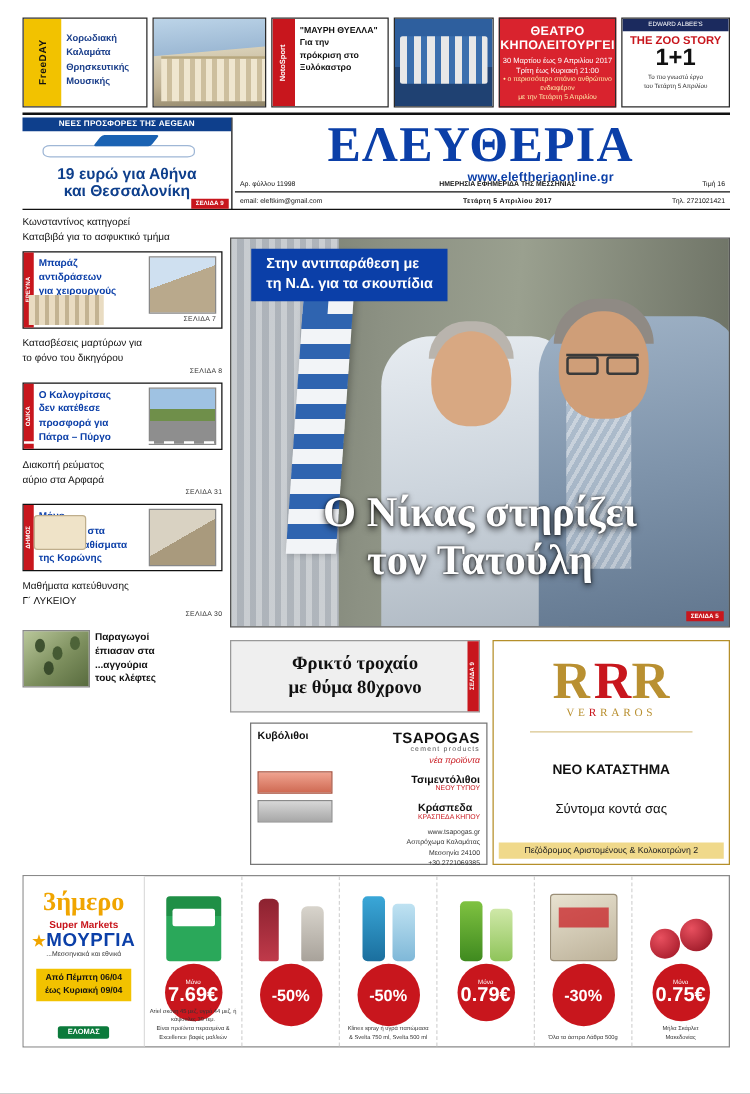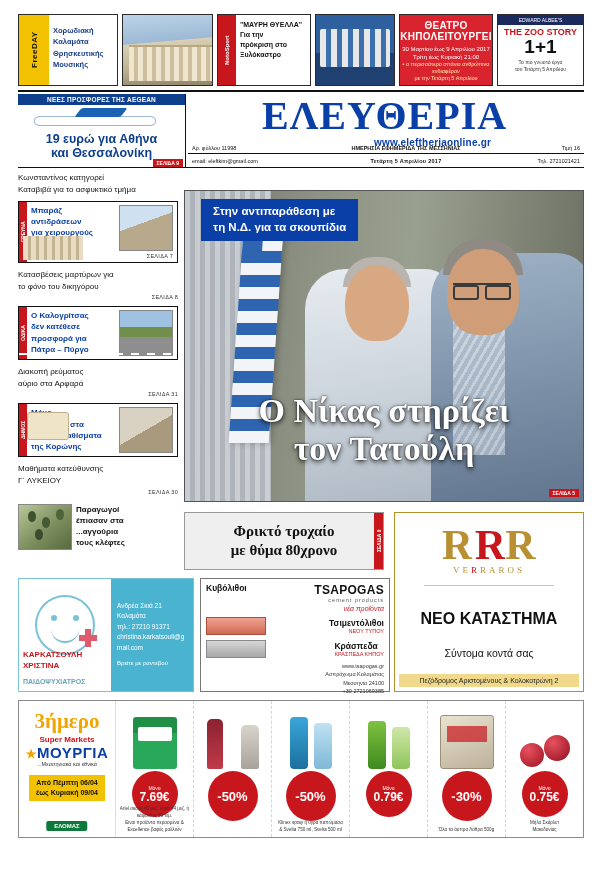--- a/index.html
+++ b/index.html
@@ -345,21 +345,21 @@
     font-size:42px;color:#b99031;font-weight:bold;letter-spacing:2px;margin-top:8px;
   }
   .rr-logo .flip{ display:inline-block; transform:scaleX(-1); }
   .rr-logo .mid{ color:#c8161d; }
   .rr-sub{
     font-size:9px;color:#b99031;letter-spacing:3px;margin-top:-4px;
     font-family:"Liberation Serif", serif;
   }
   .rr-sub .red{ color:#c8161d; }
   .rr-line{ width:130px;height:1px;background:#d9c58d;margin:10px auto;}
-  .rr-t1{ font-size:16px;color:#111;font-weight:bold;margin-top:24px;}
+  .rr-t1{ font-size:11px;color:#111;font-weight:bold;margin-top:24px;}
   .rr-t2{ font-size:10.5px;color:#111;margin-top:19px;}
   .rr-foot{
     position:absolute;left:4px;right:4px;bottom:4px;
     background:#f0d98b;color:#222;font-size:7px;padding:3px 0;
   }
 
   
   .ad-kark{
     position:absolute;left:18px;top:578px;width:176px;height:114px;
     border:1px solid #7ac3d6;box-sizing:border-box;background:#fff;
@@ -485,21 +485,21 @@
   .p-apples:before{content:"";position:absolute;left:2px;bottom:0;width:24px;height:24px;border-radius:50%;background:radial-gradient(circle at 35% 30%,#e8505f,#9c1221);}
   .p-apples:after{content:"";position:absolute;right:2px;bottom:6px;width:26px;height:26px;border-radius:50%;background:radial-gradient(circle at 35% 30%,#e8505f,#8e0f1d);}
   .ba-badge{
     margin-top:2px;
     background:#c8161d;color:#fff;border-radius:50%;
     width:46px;height:46px;display:flex;flex-direction:column;
     align-items:center;justify-content:center;
     font-weight:bold;line-height:1;
   }
   .ba-badge .pre{ font-size:5px; font-weight:normal; }
-  .ba-badge .val{ font-size:12px; }
+  .ba-badge .val{ font-size:16px; }
   .ba-badge.pct .val{ font-size:13px; }
   .ba-badge.big{ width:50px;height:50px;justify-content:center;}
   .ba-desc2{
     position:absolute;left:0;right:0;bottom:3px;font-size:4.6px;color:#333;text-align:center;line-height:1.5;padding:0 3px;
   }
 </style>
 </head>
 <body>
 
 <div class="page">
@@ -687,36 +687,20 @@
     </div>
     <div class="rr-sub">
       <span>VE</span><span class="red">R</span><span>RAROS</span>
     </div>
     <div class="rr-line"></div>
     <div class="rr-t1">ΝΕΟ ΚΑΤΑΣΤΗΜΑ</div>
     <div class="rr-t2">Σύντομα κοντά σας</div>
     <div class="rr-foot">Πεζόδρομος Αριστομένους &amp; Κολοκοτρώνη 2</div>
   </div>
 
-  <div class="ad-kark">
-    <div class="kark-left">
-      <div class="kark-face"></div>
-      <div class="kark-cross"></div>
-      <div class="kark-name" style="white-space:pre-line">ΚΑΡΚΑΤΣΟΥΛΗ
-ΧΡΙΣΤΙΝΑ</div>
-      <div class="kark-role">ΠΑΙΔΟΨΥΧΙΑΤΡΟΣ</div>
-    </div>
-    <div class="kark-right">
-      <div style="white-space:pre-line">Ανδρέα Σκιά 21
-Καλαμάτα
-τηλ.: 27210 91371</div>
-      <div class="mail">christina.karkatsouli@gmail.com</div>
-      <div class="soc">Βρείτε με ραντεβού</div>
-    </div>
-  </div>
 
   <div class="ad-tsap">
     <div class="tsap-head">
       <div class="tsap-row" style="margin:0;flex:1;">
         <div class="lbl">Κυβόλιθοι</div>
       </div>
       <div class="tsap-brand">
         <div class="b1">TSAPOGAS</div>
         <div class="b2">cement products</div>
         <div class="b3">νέα προϊόντα</div>

